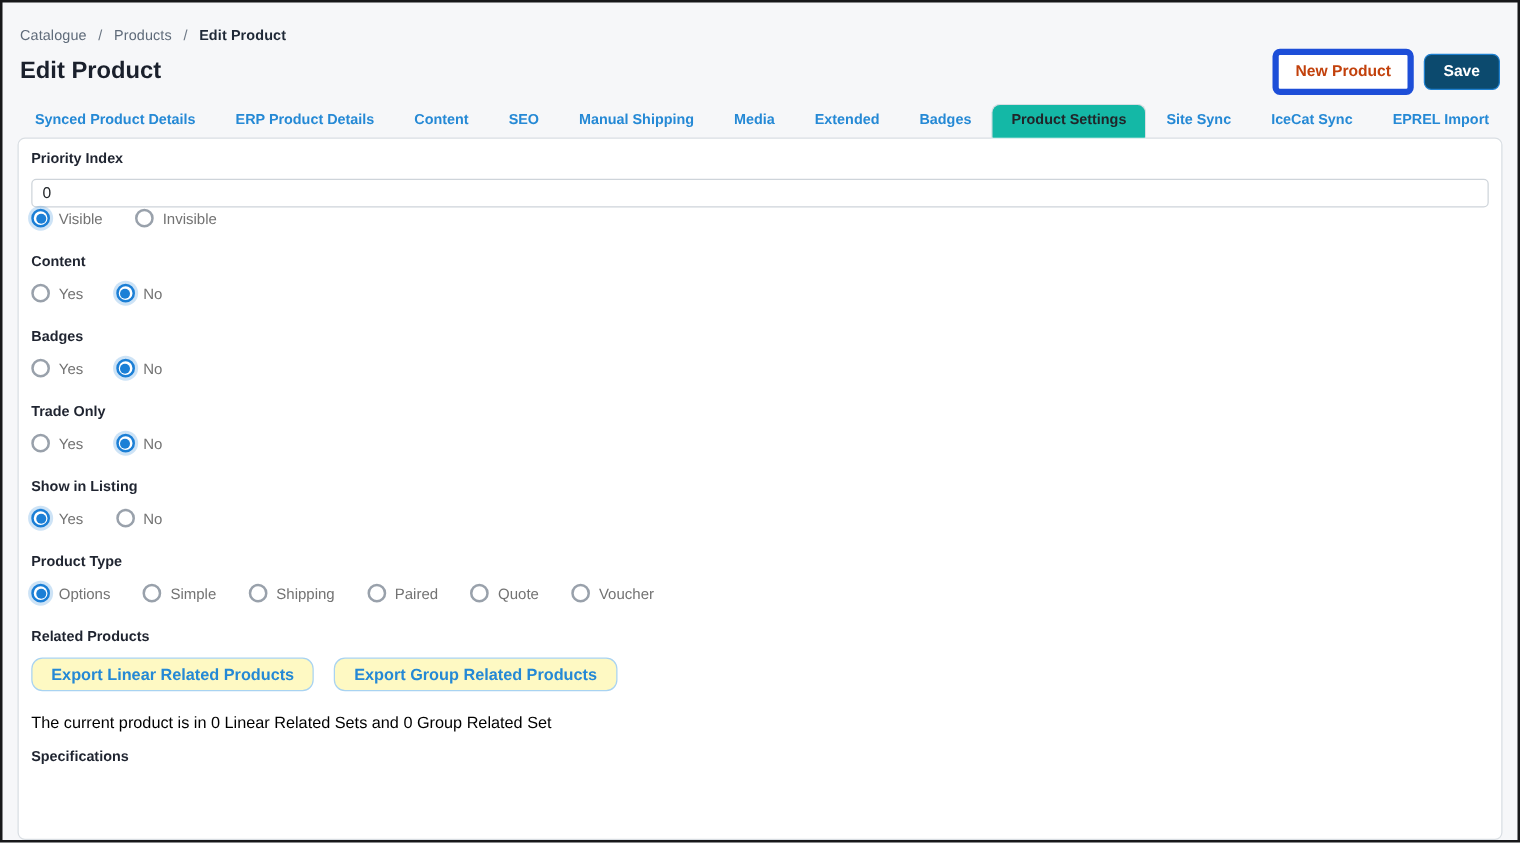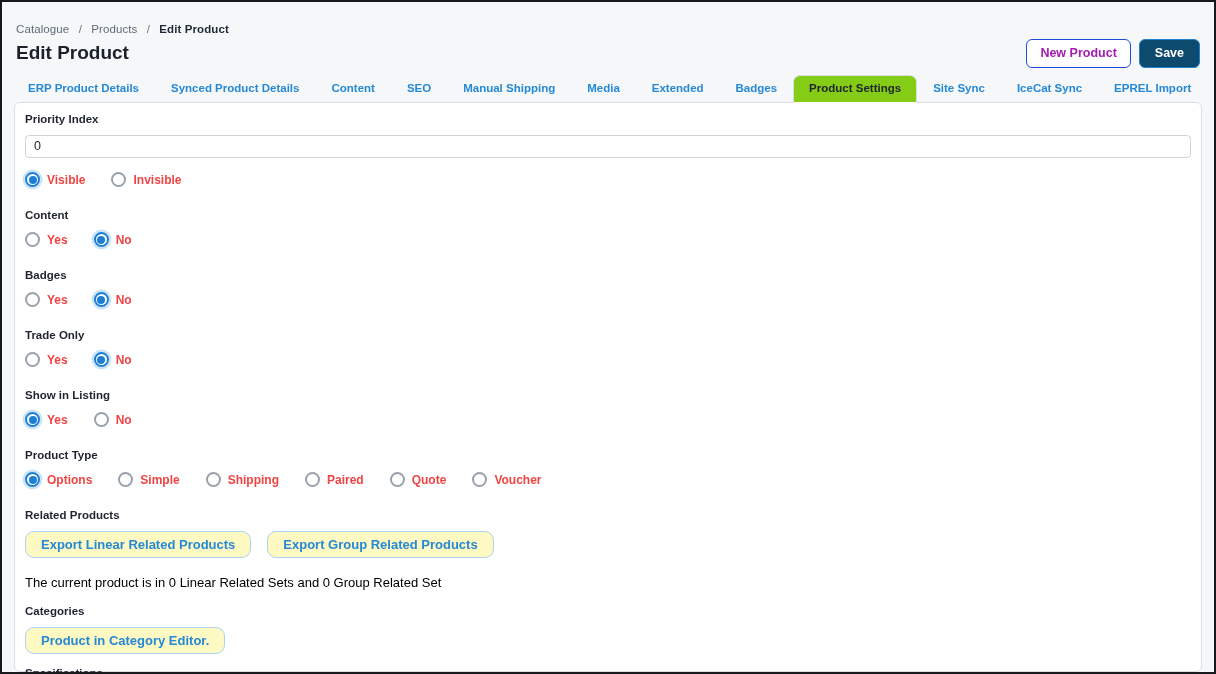--- a/index.html
+++ b/index.html
@@ -15,50 +15,50 @@
   
   .header { padding: 21px 14px 0 14px; flex: 0 0 auto; }
   .breadcrumb { font-size: 11.5px; color: #5f6b7a; letter-spacing: .1px; }
   .breadcrumb .sep { margin: 0 6px; color: #6b7684; }
   .breadcrumb .crumb { cursor: pointer; }
   .breadcrumb .crumb.current { color: #1f2937; font-weight: 600; }
   .title-row { display: flex; align-items: center; justify-content: space-between; margin-top: 4px; }
   .page-title { font-size: 19px; font-weight: 700; color: #1a202c; }
   .header-actions { display: flex; gap: 8px; align-items: center; }
   .btn { font-family: inherit; font-size: 12.5px; font-weight: 600; border-radius: 6px; padding: 7px 13px; cursor: pointer; line-height: 1; }
-  .btn-outline-header { background: #fff; color: #a21caf; border: 1px solid #1d4ed8; }
+  .btn-outline-header { background: #fff; color: #c2410c; border: 5px solid #1d4ed8; }
   .btn-primary { background: #0c4a6e; color: #fff; border: 1px solid #1f80d0; padding: 7px 15px; }
   
   .tab-bar { display: flex; align-items: flex-end; padding: 0 10px; margin-top: 7px; flex: 0 0 auto; position: relative; z-index: 2; }
   .tab { font-size: 11.5px; font-weight: 700; color: #2589d5; padding: 6px 15px 7px 15px; cursor: pointer; white-space: nowrap; border: 1px solid transparent; }
   .tab.active {
-    color: #212529; background: #84cc16;
+    color: #212529; background: #14b8a6;
     border: 1px solid #d9dee3; border-bottom: 1px solid #fff;
     border-radius: 7px 7px 0 0; margin-bottom: -1px; padding-bottom: 8px;
   }
   
   .panel {
     flex: 1 1 auto; min-height: 0;
     margin: 0 12px; background: #fff;
     border: 1px solid #d9dee3; border-radius: 6px;
     padding: 10px 10px 0 10px;
     position: relative; z-index: 1;
   }
   .field-label { font-size: 11.5px; font-weight: 700; color: #1f2430; margin-bottom: 10px; }
-  .section { margin-bottom: 13px; }
+  .section { }
   .text-input {
     width: 100%; height: 23px; font-family: inherit; font-size: 12.5px; color: #212529;
     border: 1px solid #ced4da; border-radius: 4px; padding: 2px 8px; outline: none; background: #fff;
   }
   .radio-row { display: flex; align-items: center; gap: 26px; height: 18px; margin-bottom: 20px; }
   .radio-option { display: flex; align-items: center; gap: 7px; cursor: pointer; }
   .radio-dot { width: 15px; height: 15px; border-radius: 50%; border: 2px solid #99a1ab; background: #fff; flex: 0 0 auto; position: relative; }
   .radio-dot.selected { border-color: #1b7fd6; box-shadow: 0 0 0 2.5px rgba(27,127,214,.22); }
   .radio-dot.selected::after { content: ""; position: absolute; inset: 1.5px; border-radius: 50%; background: #1b7fd6; }
-  .radio-label { font-size: 12px; font-weight: 700; color: #ef4444; }
+  .radio-label { font-size: 12px; font-weight: 400; color: #737373; }
   .btn-outline {
     display: inline-block; background: #fef9c3; color: #2589d5; font-family: inherit;
     font-size: 13px; font-weight: 700; border: 1px solid #a9d3f1; border-radius: 9px;
     padding: 6px 15px; cursor: pointer; line-height: 1;
   }
   .btn-group-row { display: flex; gap: 16px; }
   .summary-text { font-size: 13px; color: #000000; margin: 17px 0 15px 0; }
 </style>
 </head>
 <body>
@@ -74,22 +74,22 @@
   <div class="title-row">
     <div class="page-title">Edit Product</div>
     <div class="header-actions">
       <button class="btn btn-outline-header">New Product</button>
       <button class="btn btn-primary">Save</button>
     </div>
   </div>
 </div>
 
 <div class="tab-bar">
+    <div class="tab">Synced Product Details</div>
     <div class="tab">ERP Product Details</div>
-    <div class="tab">Synced Product Details</div>
     <div class="tab">Content</div>
     <div class="tab">SEO</div>
     <div class="tab">Manual Shipping</div>
     <div class="tab">Media</div>
     <div class="tab">Extended</div>
     <div class="tab">Badges</div>
     <div class="tab active">Product Settings</div>
     <div class="tab">Site Sync</div>
     <div class="tab">IceCat Sync</div>
     <div class="tab">EPREL Import</div>
@@ -200,23 +200,19 @@
 
   <div class="section">
     <div class="field-label">Related Products</div>
     <div class="btn-group-row">
       <button class="btn-outline">Export Linear Related Products</button>
       <button class="btn-outline">Export Group Related Products</button>
     </div>
     <div class="summary-text">The current product is in 0 Linear Related Sets and 0 Group Related Set</div>
   </div>
 
-  <div class="section">
-    <div class="field-label">Categories</div>
-    <button class="btn-outline">Product in Category Editor.</button>
-  </div>
 
   <div class="section">
     <div class="field-label">Specifications</div>
 
   </div>
 
 </div>
 
 </body></html>

